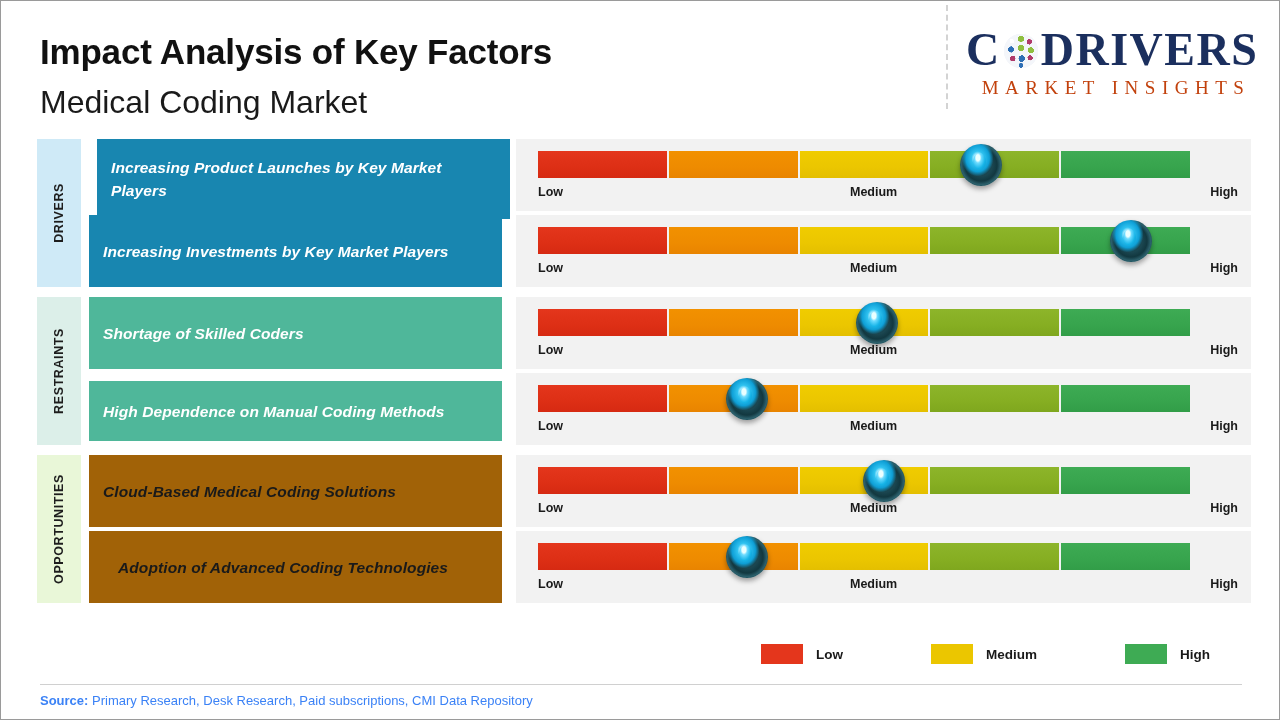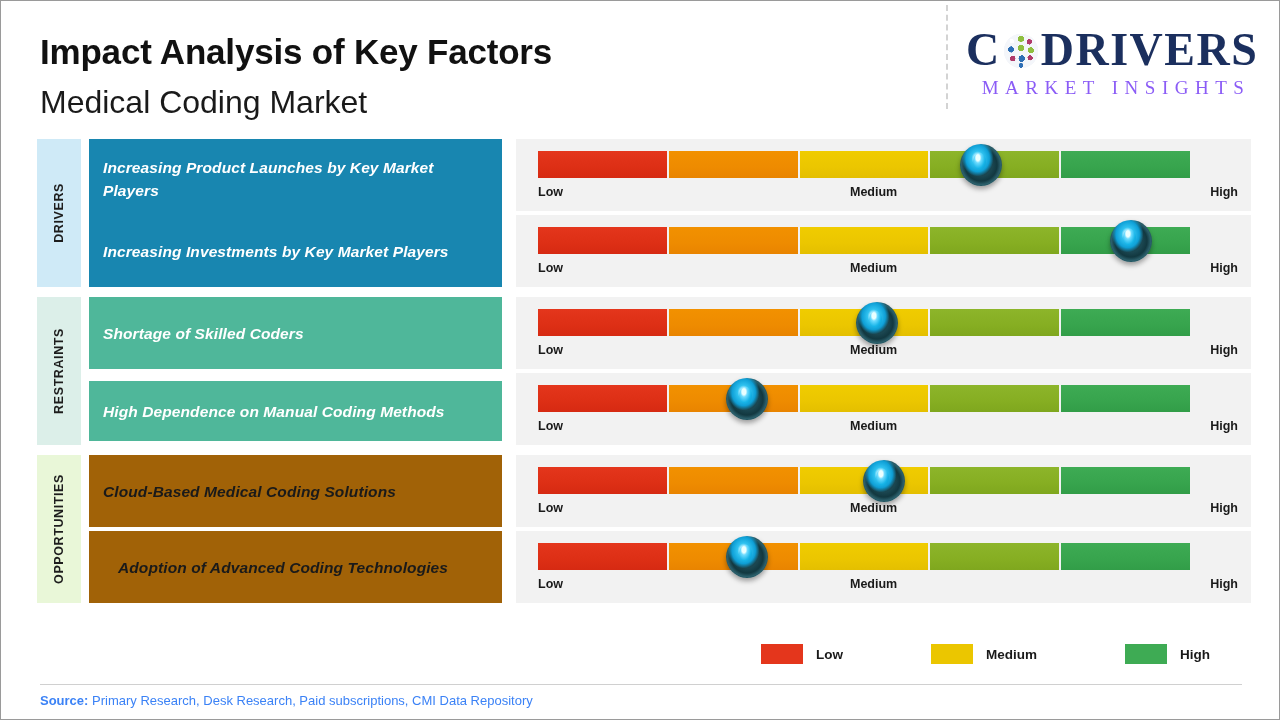--- a/index.html
+++ b/index.html
@@ -55,21 +55,21 @@
       radial-gradient(circle at 76% 48%, #8fbf3f 0 3px, transparent 3.1px),
       radial-gradient(circle at 28% 70%, #b03a6a 0 2.8px, transparent 2.9px),
       radial-gradient(circle at 52% 70%, #2e6fb5 0 3.2px, transparent 3.3px),
       radial-gradient(circle at 74% 68%, #b03a6a 0 2.6px, transparent 2.7px),
       radial-gradient(circle at 50% 88%, #2e6fb5 0 2.4px, transparent 2.5px),
       radial-gradient(circle at 50% 50%, #f4f6fa 0 17px, transparent 17.5px);
     position: relative; top: 1px;
   }
   #logo-tag {
     font-family: "Liberation Serif", serif;
-    font-size: 19px; color: #8b5cf6; letter-spacing: 6.5px;
+    font-size: 19px; color: #c2410c; letter-spacing: 6.5px;
     margin-top: 2px; text-align: center; white-space: nowrap;
   }
 
   
   #body { position: absolute; left: 0; top: 132px; width: 1280px; height: 490px; }
 
   
   .cat {
     position: absolute; left: 36px; width: 44px;
     display: flex; align-items: center; justify-content: center;
@@ -92,21 +92,21 @@
     font-size: 15.5px; font-weight: bold; font-style: italic;
     line-height: 23px; letter-spacing: 0.1px;
   }
   .f-driver      { background: #1886b0; }
   .f-driver      .factor-text { color: #ffffff; }
   .f-restraint   { background: #4fb79a; }
   .f-restraint   .factor-text { color: #ffffff; text-align: center; }
   .f-opportunity { background: #a16207; }
   .f-opportunity .factor-text { color: #1a1a1a; }
 
-  #factor-0 { top: 6px;   height: 80px; }
+  #factor-0 { top: 6px;   height: 80px; margin-left: 8px; }
   #factor-1 { top: 82px;  height: 72px; }
   #factor-2 { top: 164px; height: 72px; }
   #factor-3 { top: 240px; height: 60px; margin-top: 8px; }
   #factor-4 { top: 322px; height: 72px; }
   #factor-5 { top: 398px; height: 72px; padding-left: 29px; }
 
   
   .gauge-row {
     position: absolute; left: 515px; width: 735px; height: 72px;
     background: #f2f2f2;

